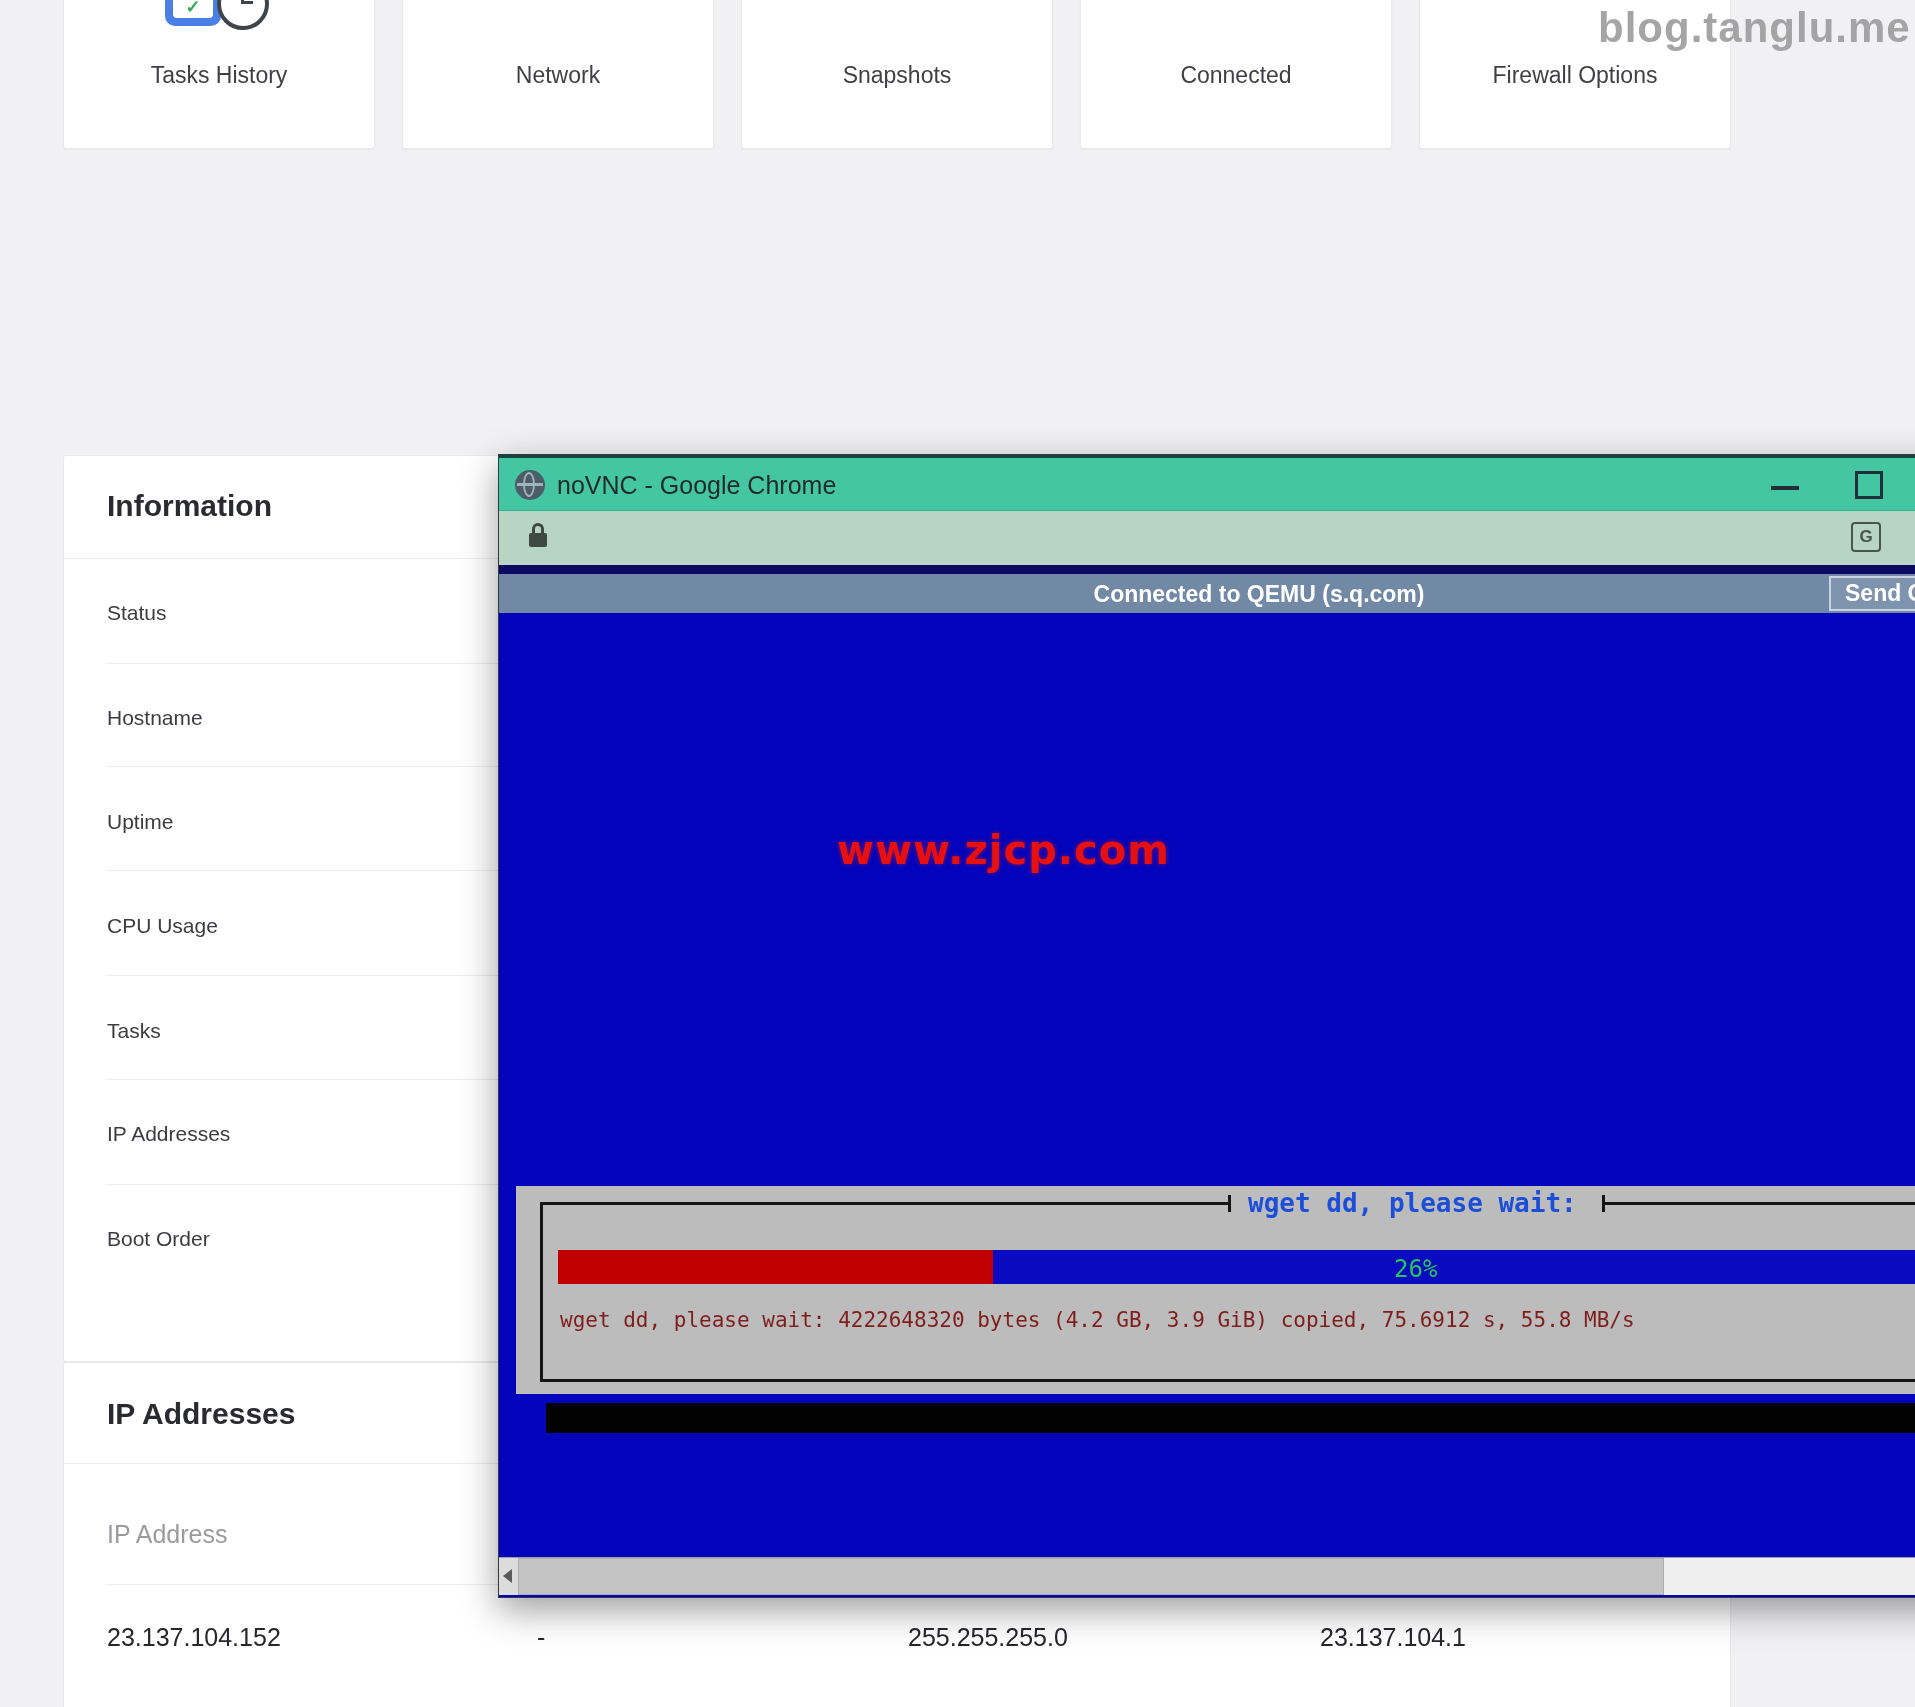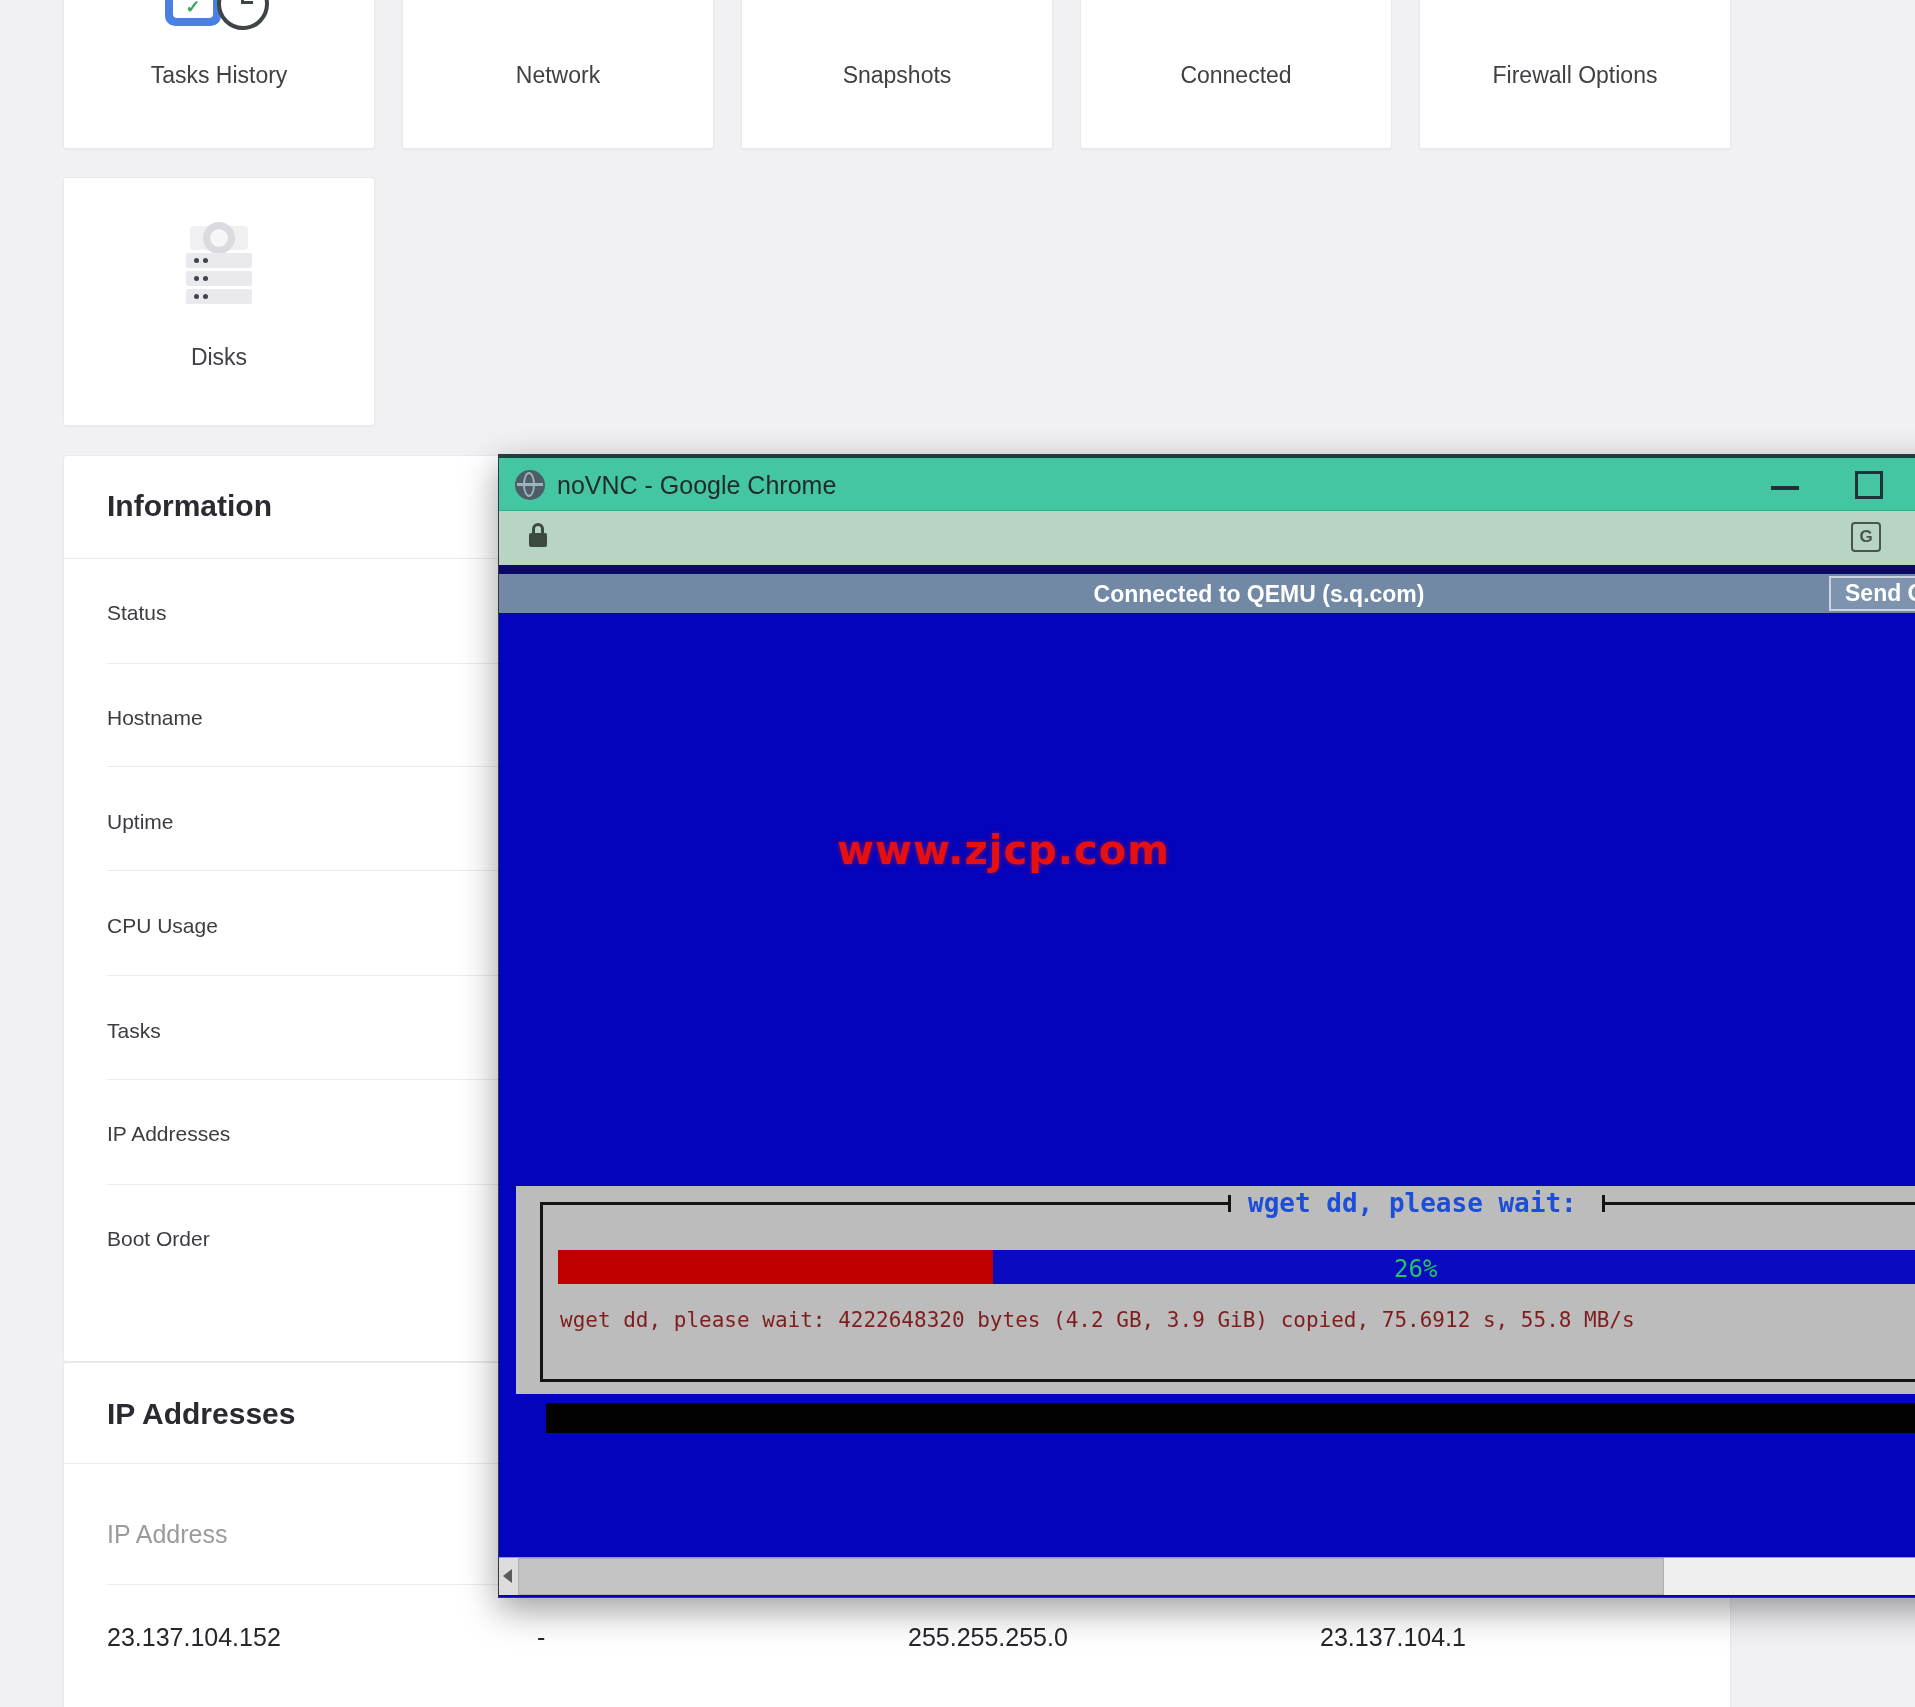--- a/index.html
+++ b/index.html
@@ -135,36 +135,22 @@
   <div class="card tile" style="left:1080px">
 
     <div class="tile-label">Connected</div>
   </div>
 
   <div class="card tile" style="left:1419px">
 
     <div class="tile-label">Firewall Options</div>
   </div>
 
-
-  <div class="card card-disks">
-    <div class="disk-stack">
-      <div class="disk-cap"></div>
-      <div class="disk-bar">
-          <i></i>
-        </div>
-      <div class="disk-bar">
-          <i></i>
-        </div>
-      <div class="disk-bar">
-          <i></i>
-        </div>
-    </div>
-    <div class="disks-label">Disks</div>
-  </div>
+  <div class="wm-gray">blog.tanglu.me</div>
+
 
   <div class="card card-info">
     <div class="panel-title" style="top:33px">Information</div>
     <div class="hr-full" style="top:102px"></div>
     <div class="info-row-label" style="top:143px">Status</div>
     <div class="hr-inset" style="top:207px"></div>
     <div class="info-row-label" style="top:248px">Hostname</div>
     <div class="hr-inset" style="top:310px"></div>
     <div class="info-row-label" style="top:352px">Uptime</div>
     <div class="hr-inset" style="top:414px"></div>

